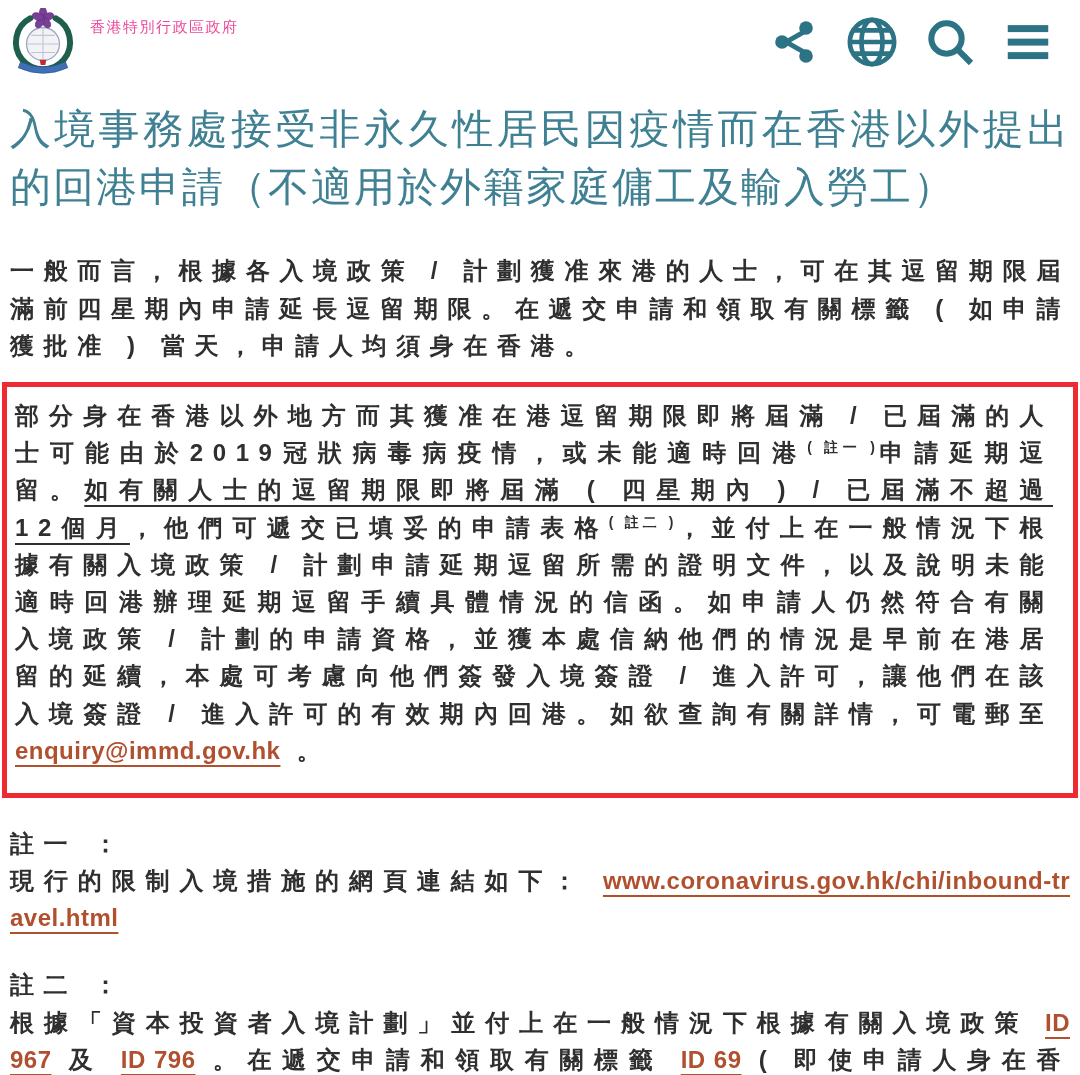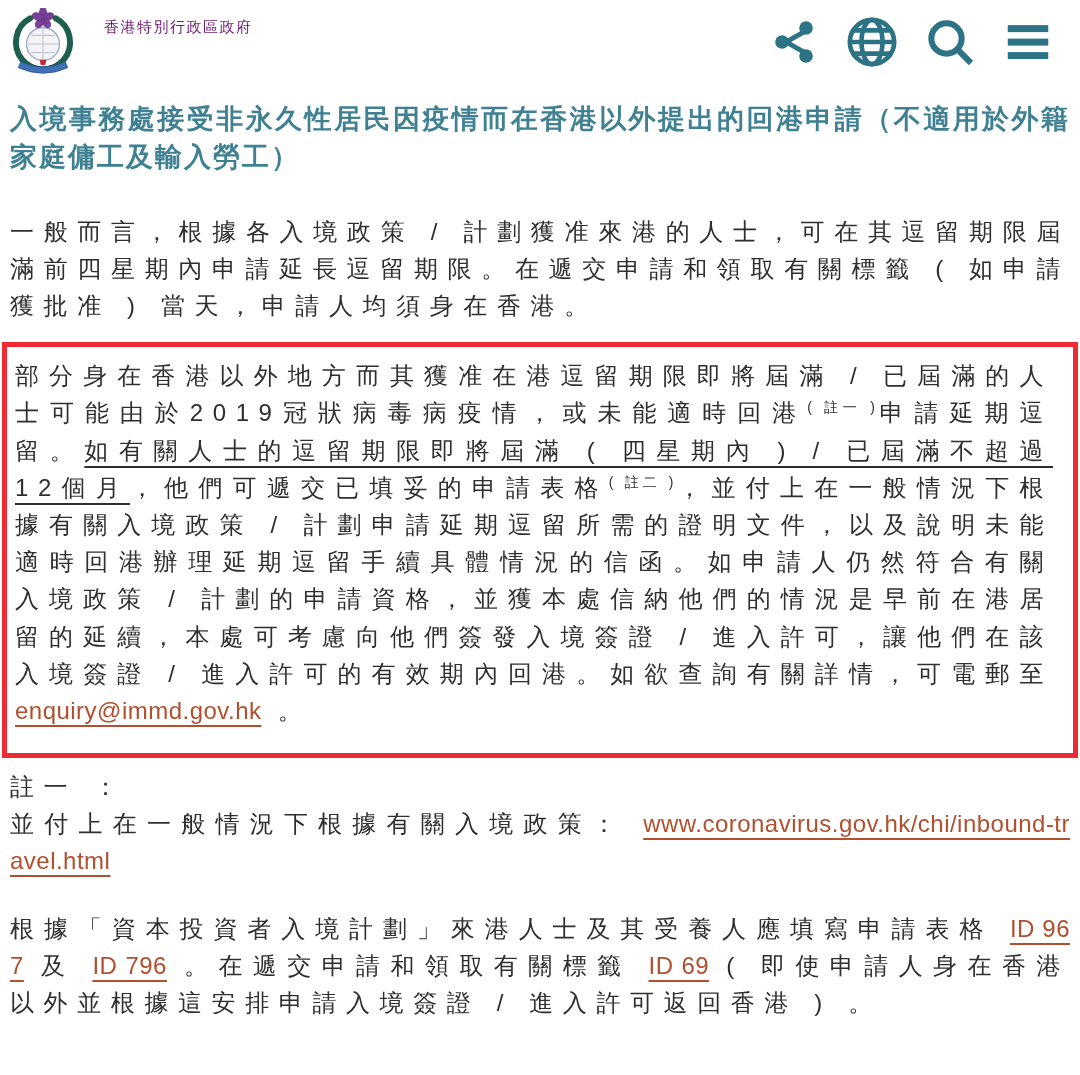--- a/index.html
+++ b/index.html
@@ -17,44 +17,45 @@
   
   .header {
     display: flex;
     align-items: flex-start;
     justify-content: space-between;
     padding: 8px 14px 0 0;
     height: 84px;
   }
   .brand { display: flex; align-items: flex-start; }
   .crest { width: 66px; height: 68px; flex: 0 0 auto; }
-  .dept { margin: 10px 0 0 28px; color: #701a75; }
+  .dept { margin: 10px 0 0 14px; color: #ec4899; }
   .dept-line1 { font-size: 15px; letter-spacing: 1.5px; }
   .dept-line2 { font-size: 22px; letter-spacing: 9px; margin-top: 4px; font-weight: 500; }
   .top-icons { display: flex; align-items: center; gap: 22px; margin-top: 6px; }
   .top-icons .icon-btn { width: 56px; height: 56px; display: flex; align-items: center; justify-content: center; cursor: pointer; background: none; border: none; }
   .top-icons svg { display: block; }
 
   
   .doc-title {
-    font-size: 27px;
-    font-weight: 700;
+    font-size: 41px;
+    font-weight: 400;
     line-height: 1.42;
     letter-spacing: 2px;
     margin: 16px 0 8px 0;
     text-align: justify;
   }
 
   
   .cjk {
     font-size: 24px;
     line-height: 1.55;
     letter-spacing: 0.40em;
     text-align: justify;
     color: #2f2f2f;
+    font-weight: bold;
   }
   .intro { margin-top: 36px; }
 
   .highlight-box {
     border: 5px solid #ee2b33;
     margin: 18px -8px 10px -8px;
     padding: 10px 20px 24px 8px;
   }
 
   .sup {
@@ -70,21 +71,21 @@
   .link {
     color: #b1502f;
     text-decoration: underline;
     text-decoration-thickness: 2px;
     text-underline-offset: 6px;
     letter-spacing: 0.02em;
     word-break: break-all;
     cursor: pointer;
   }
 
-  .note { margin-top: 10px; }
+  .note { margin-top: 27px; }
   .note + .note { margin-top: 30px; }
   .note-label { display: block; }
 </style>
 </head>
 <body>
 
 <div class="page">
 
   <div class="header">
     <div class="brand">
@@ -143,20 +144,21 @@
   <h1 class="doc-title" style="color:#3f8193">入境事務處接受非永久性居民因疫情而在香港以外提出的回港申請（不適用於外籍家庭傭工及輸入勞工）</h1>
 
   <p class="cjk intro">一般而言，根據各入境政策 / 計劃獲准來港的人士，可在其逗留期限屆滿前四星期內申請延長逗留期限。在遞交申請和領取有關標籤 ( 如申請獲批准 ) 當天，申請人均須身在香港。</p>
 
   <div class="highlight-box">
     <p class="cjk"><span>部分身在香港以外地方而其獲准在港逗留期限即將屆滿 / 已屆滿的人士可能由於2019冠狀病毒病疫情，或未能適時回港</span><span class="sup">( 註一 )</span><span>申請延期逗留。</span><span class="u">如有關人士的逗留期限即將屆滿 ( 四星期內 ) / 已屆滿不超過12個月</span><span>，他們可遞交已填妥的申請表格</span><span class="sup">( 註二 )</span><span>，並付上在一般情況下根據有關入境政策 / 計劃申請延期逗留所需的證明文件，以及說明未能適時回港辦理延期逗留手續具體情況的信函。如申請人仍然符合有關入境政策 / 計劃的申請資格，並獲本處信納他們的情況是早前在港居留的延續，本處可考慮向他們簽發入境簽證 / 進入許可，讓他們在該入境簽證 / 進入許可的有效期內回港。如欲查詢有關詳情，可電郵至 </span><a href="#" class="link">enquiry@immd.gov.hk</a><span> 。</span></p>
   </div>
 
   <div class="note">
     <span class="cjk note-label">註一 ：</span>
-    <p class="cjk"><span>並付上在一般情況下根據有關入境政策： </span><a href="#" class="link">www.coronavirus.gov.hk/chi/inbound-travel.html</a></p>
+    <p class="cjk"><span>現行的限制入境措施的網頁連結如下： </span><a href="#" class="link">www.coronavirus.gov.hk/chi/inbound-travel.html</a></p>
   </div>
 
   <div class="note">
-    <p class="cjk"><span>根據「資本投資者入境計劃」來港人士及其受養人應填寫申請表格 </span><a href="#" class="link">ID 967</a><span> 及 </span><a href="#" class="link">ID 796</a><span> 。在遞交申請和領取有關標籤 </span><a href="#" class="link">ID 69</a><span> ( 即使申請人身在香港以外並根據這安排申請入境簽證 / 進入許可返回香港 ) 。</span></p>
+    <span class="cjk note-label">註二 ：</span>
+    <p class="cjk"><span>根據「資本投資者入境計劃」並付上在一般情況下根據有關入境政策 </span><a href="#" class="link">ID 967</a><span> 及 </span><a href="#" class="link">ID 796</a><span> 。在遞交申請和領取有關標籤 </span><a href="#" class="link">ID 69</a><span> ( 即使申請人身在香港以外並根據這安排申請入境簽證 / 進入許可返回香港 ) 。</span></p>
   </div>
 
 </div>
 
 </body></html>

